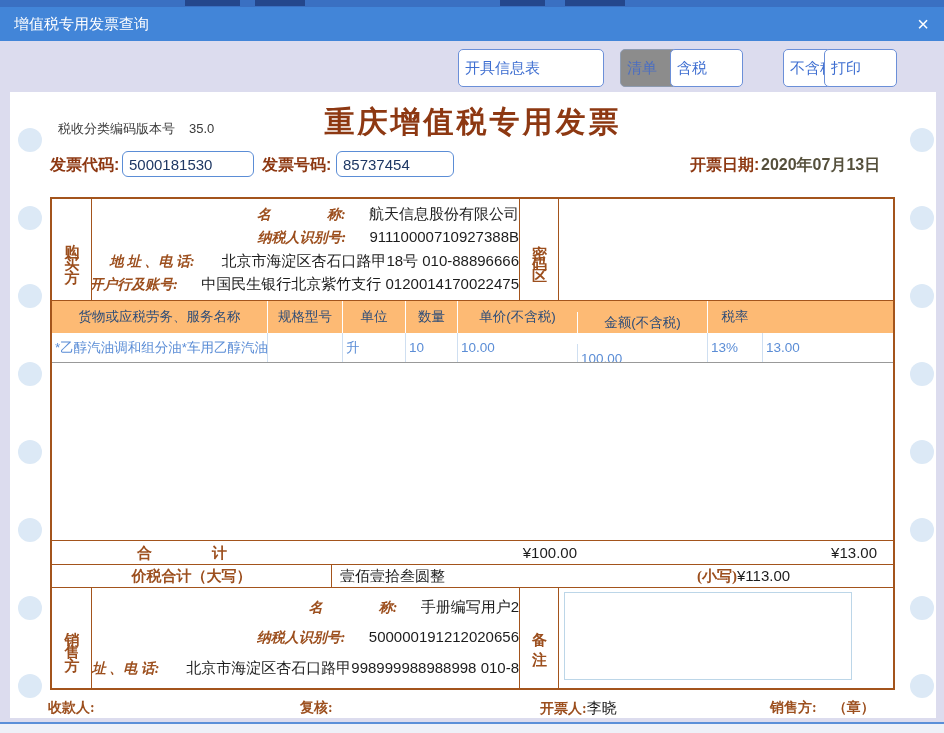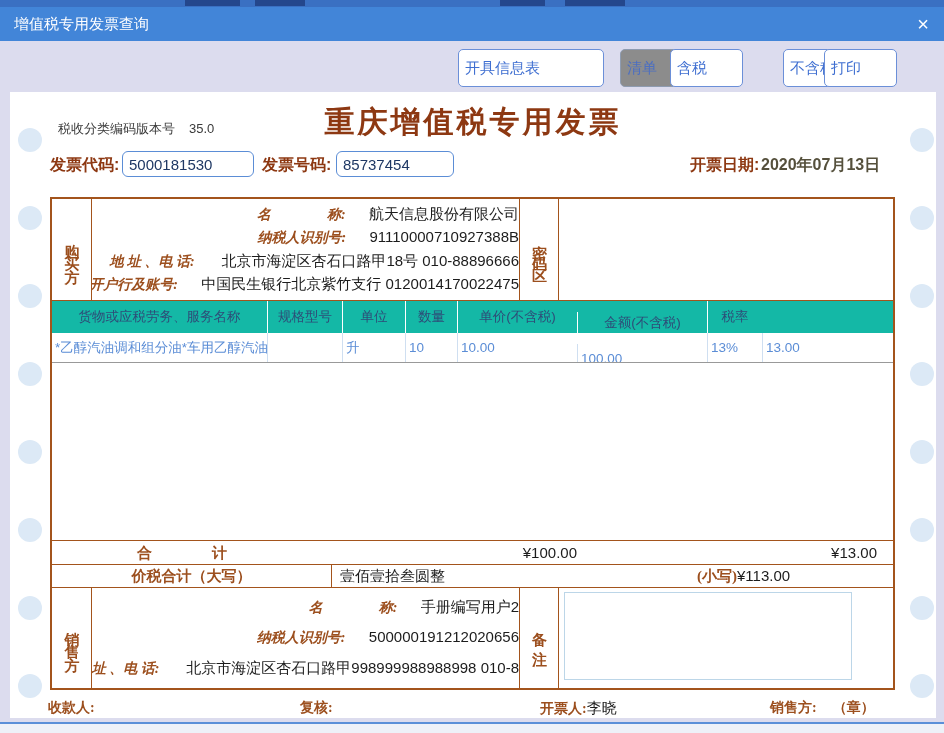--- a/index.html
+++ b/index.html
@@ -66,21 +66,21 @@
   .end-cell{width:303px;position:relative;}
 
   #buyer-block{top:0;height:102px;border-bottom:1px solid #a3541c;}
   #buyer-block .info-cell{max-width:415px;}
   #seller-block{top:389px;height:100px;}
   #seller-block .info-cell{max-width:415px;}
   .remark-box{position:absolute;left:5px;top:4px;width:288px;height:88px;box-sizing:border-box;
               border:1px solid #bcd6e8;background:#fff;}
 
   
-  .grid-header{top:102px;height:32px;background:#14b8a6;display:flex;}
+  .grid-header{top:102px;height:32px;background:#fdba74;display:flex;}
   .grid-header .hc{box-sizing:border-box;border-left:1px solid #ffffff;color:#2e4d78;
                    font-size:13.5px;display:flex;align-items:center;justify-content:center;overflow:hidden;}
   .grid-header .hc:first-child{border-left:none;}
   .grid-row{top:134px;height:30px;display:flex;border-bottom:1px solid #999999;box-sizing:border-box;}
   .grid-row .rc{box-sizing:border-box;border-left:1px solid #cfdff1;color:#5b8dd6;font-size:13.5px;
                 line-height:29px;padding-left:3px;white-space:nowrap;overflow:hidden;}
   .grid-row .rc:first-child{border-left:none;}
   .c0{width:215px;}.c1{width:75px;}.c2{width:63px;}.c3{width:52px;}
   .c4{width:120px;}.c5{width:130px;margin-top:11px;}.c6{width:55px;}.c7{width:131px;}
 

